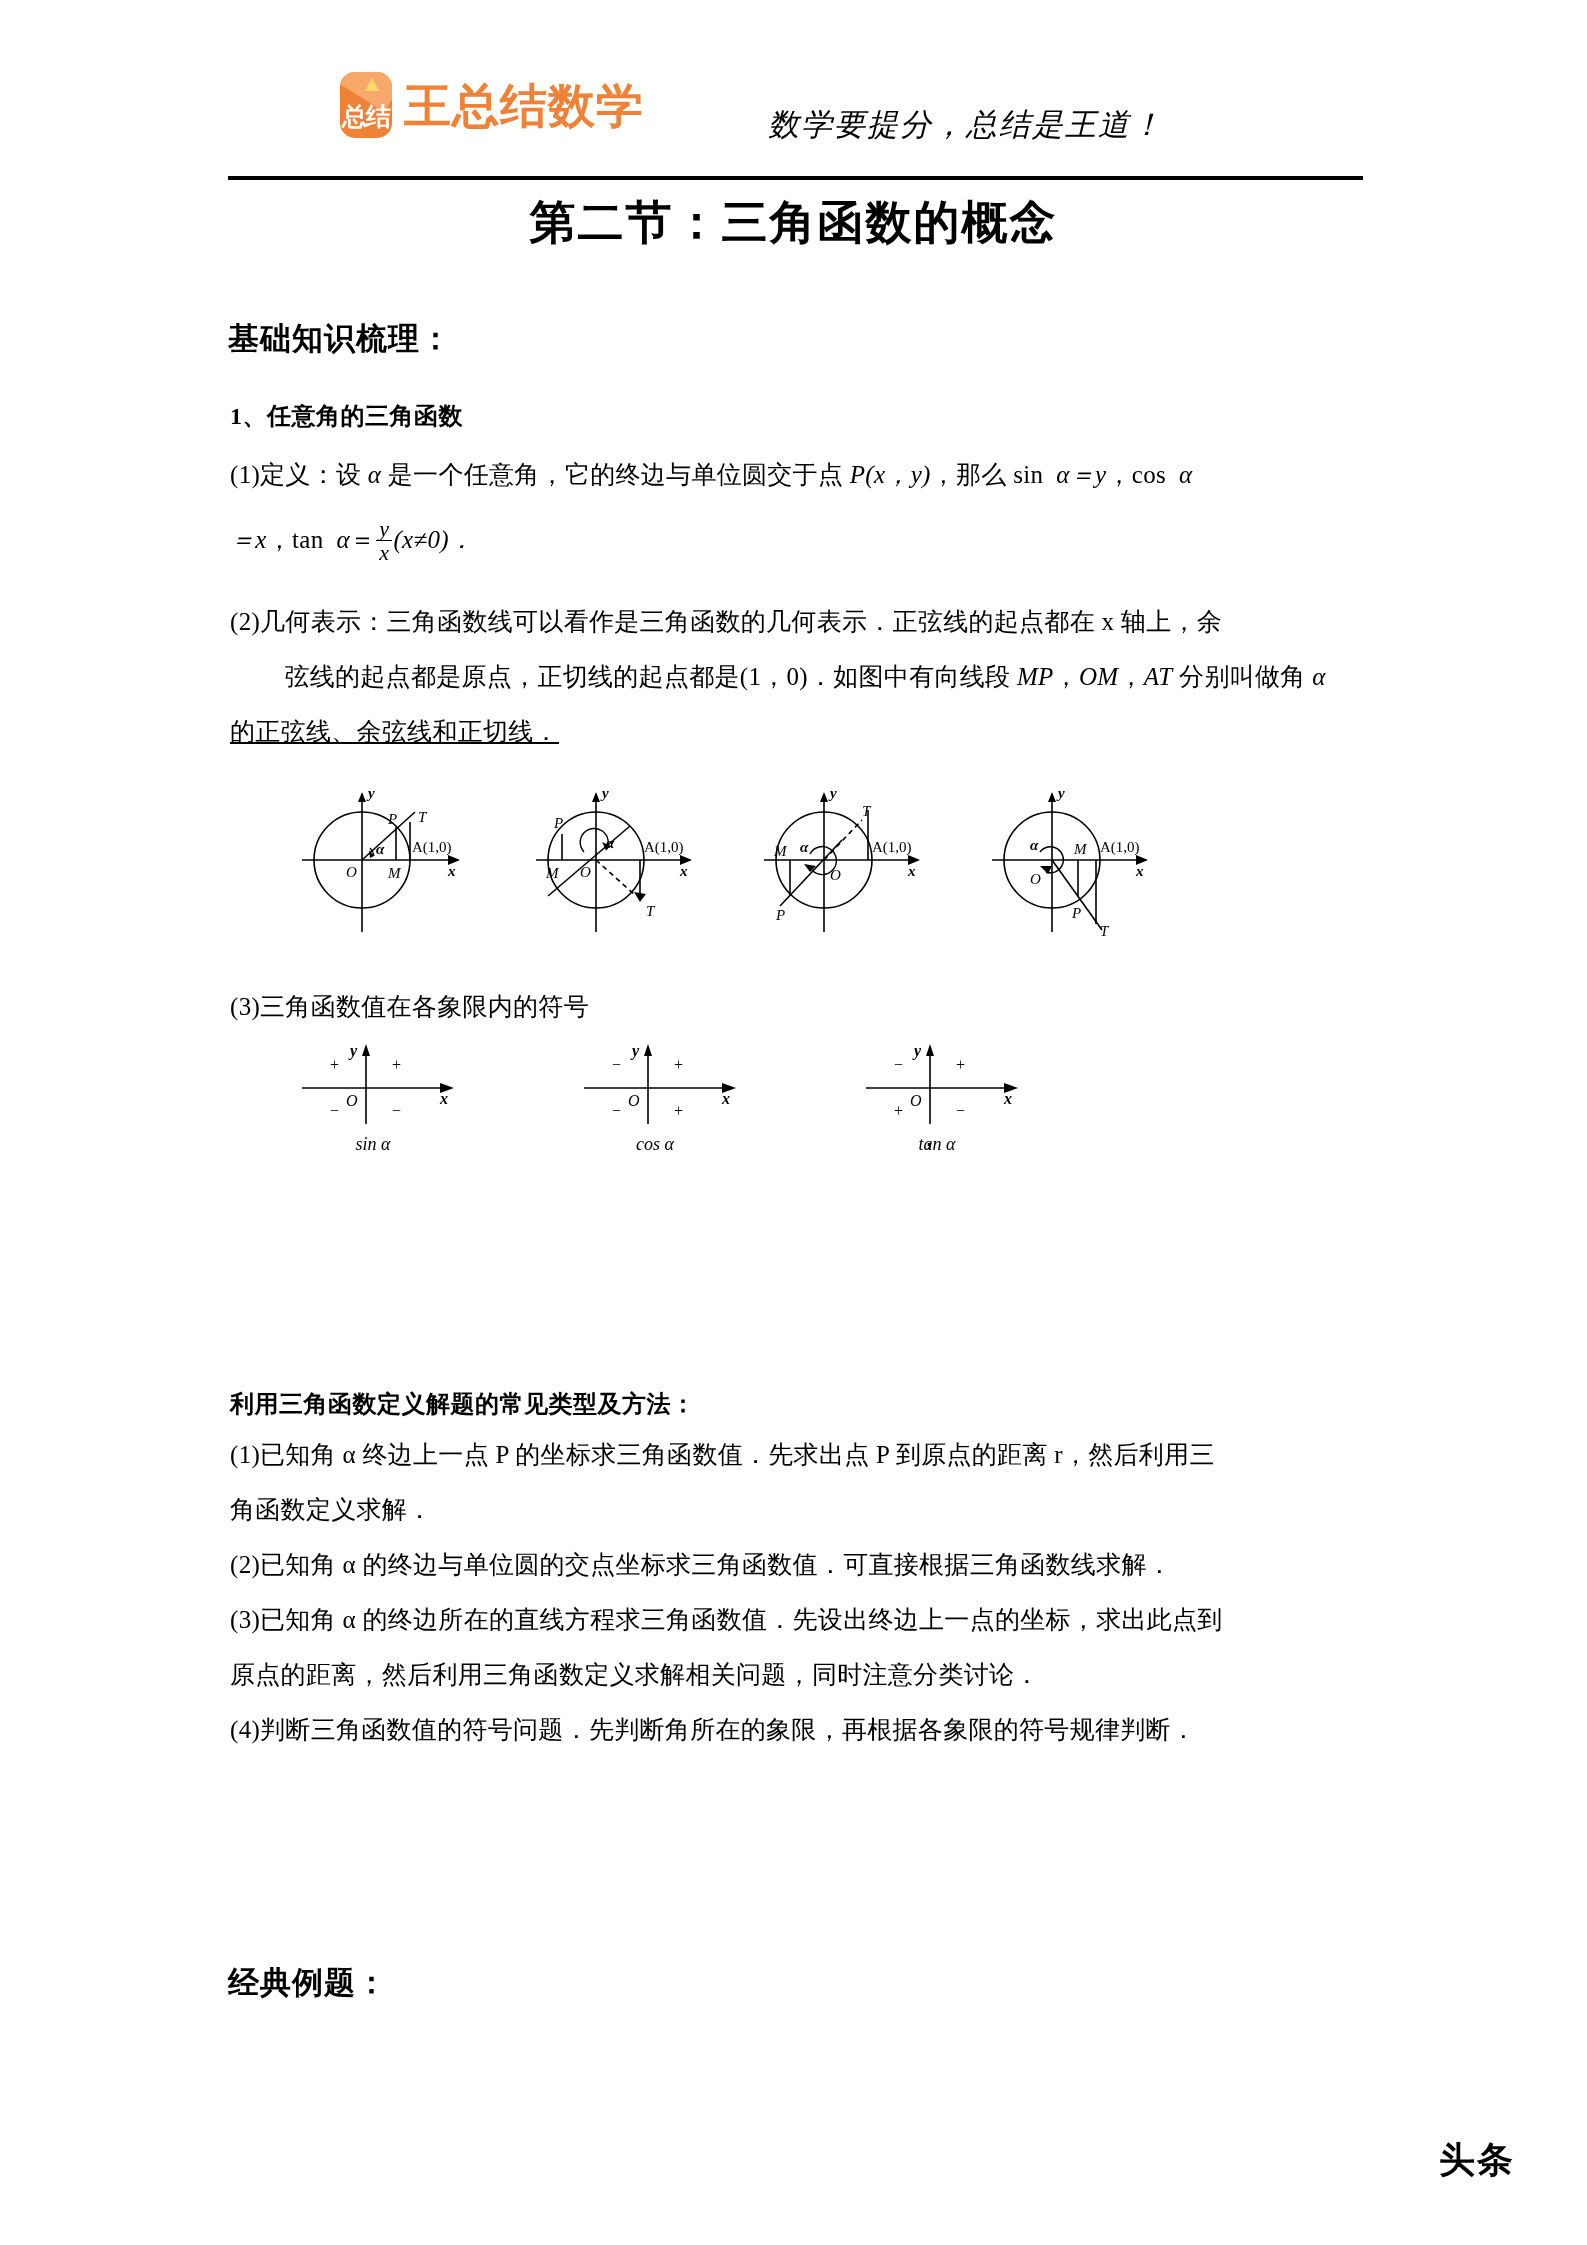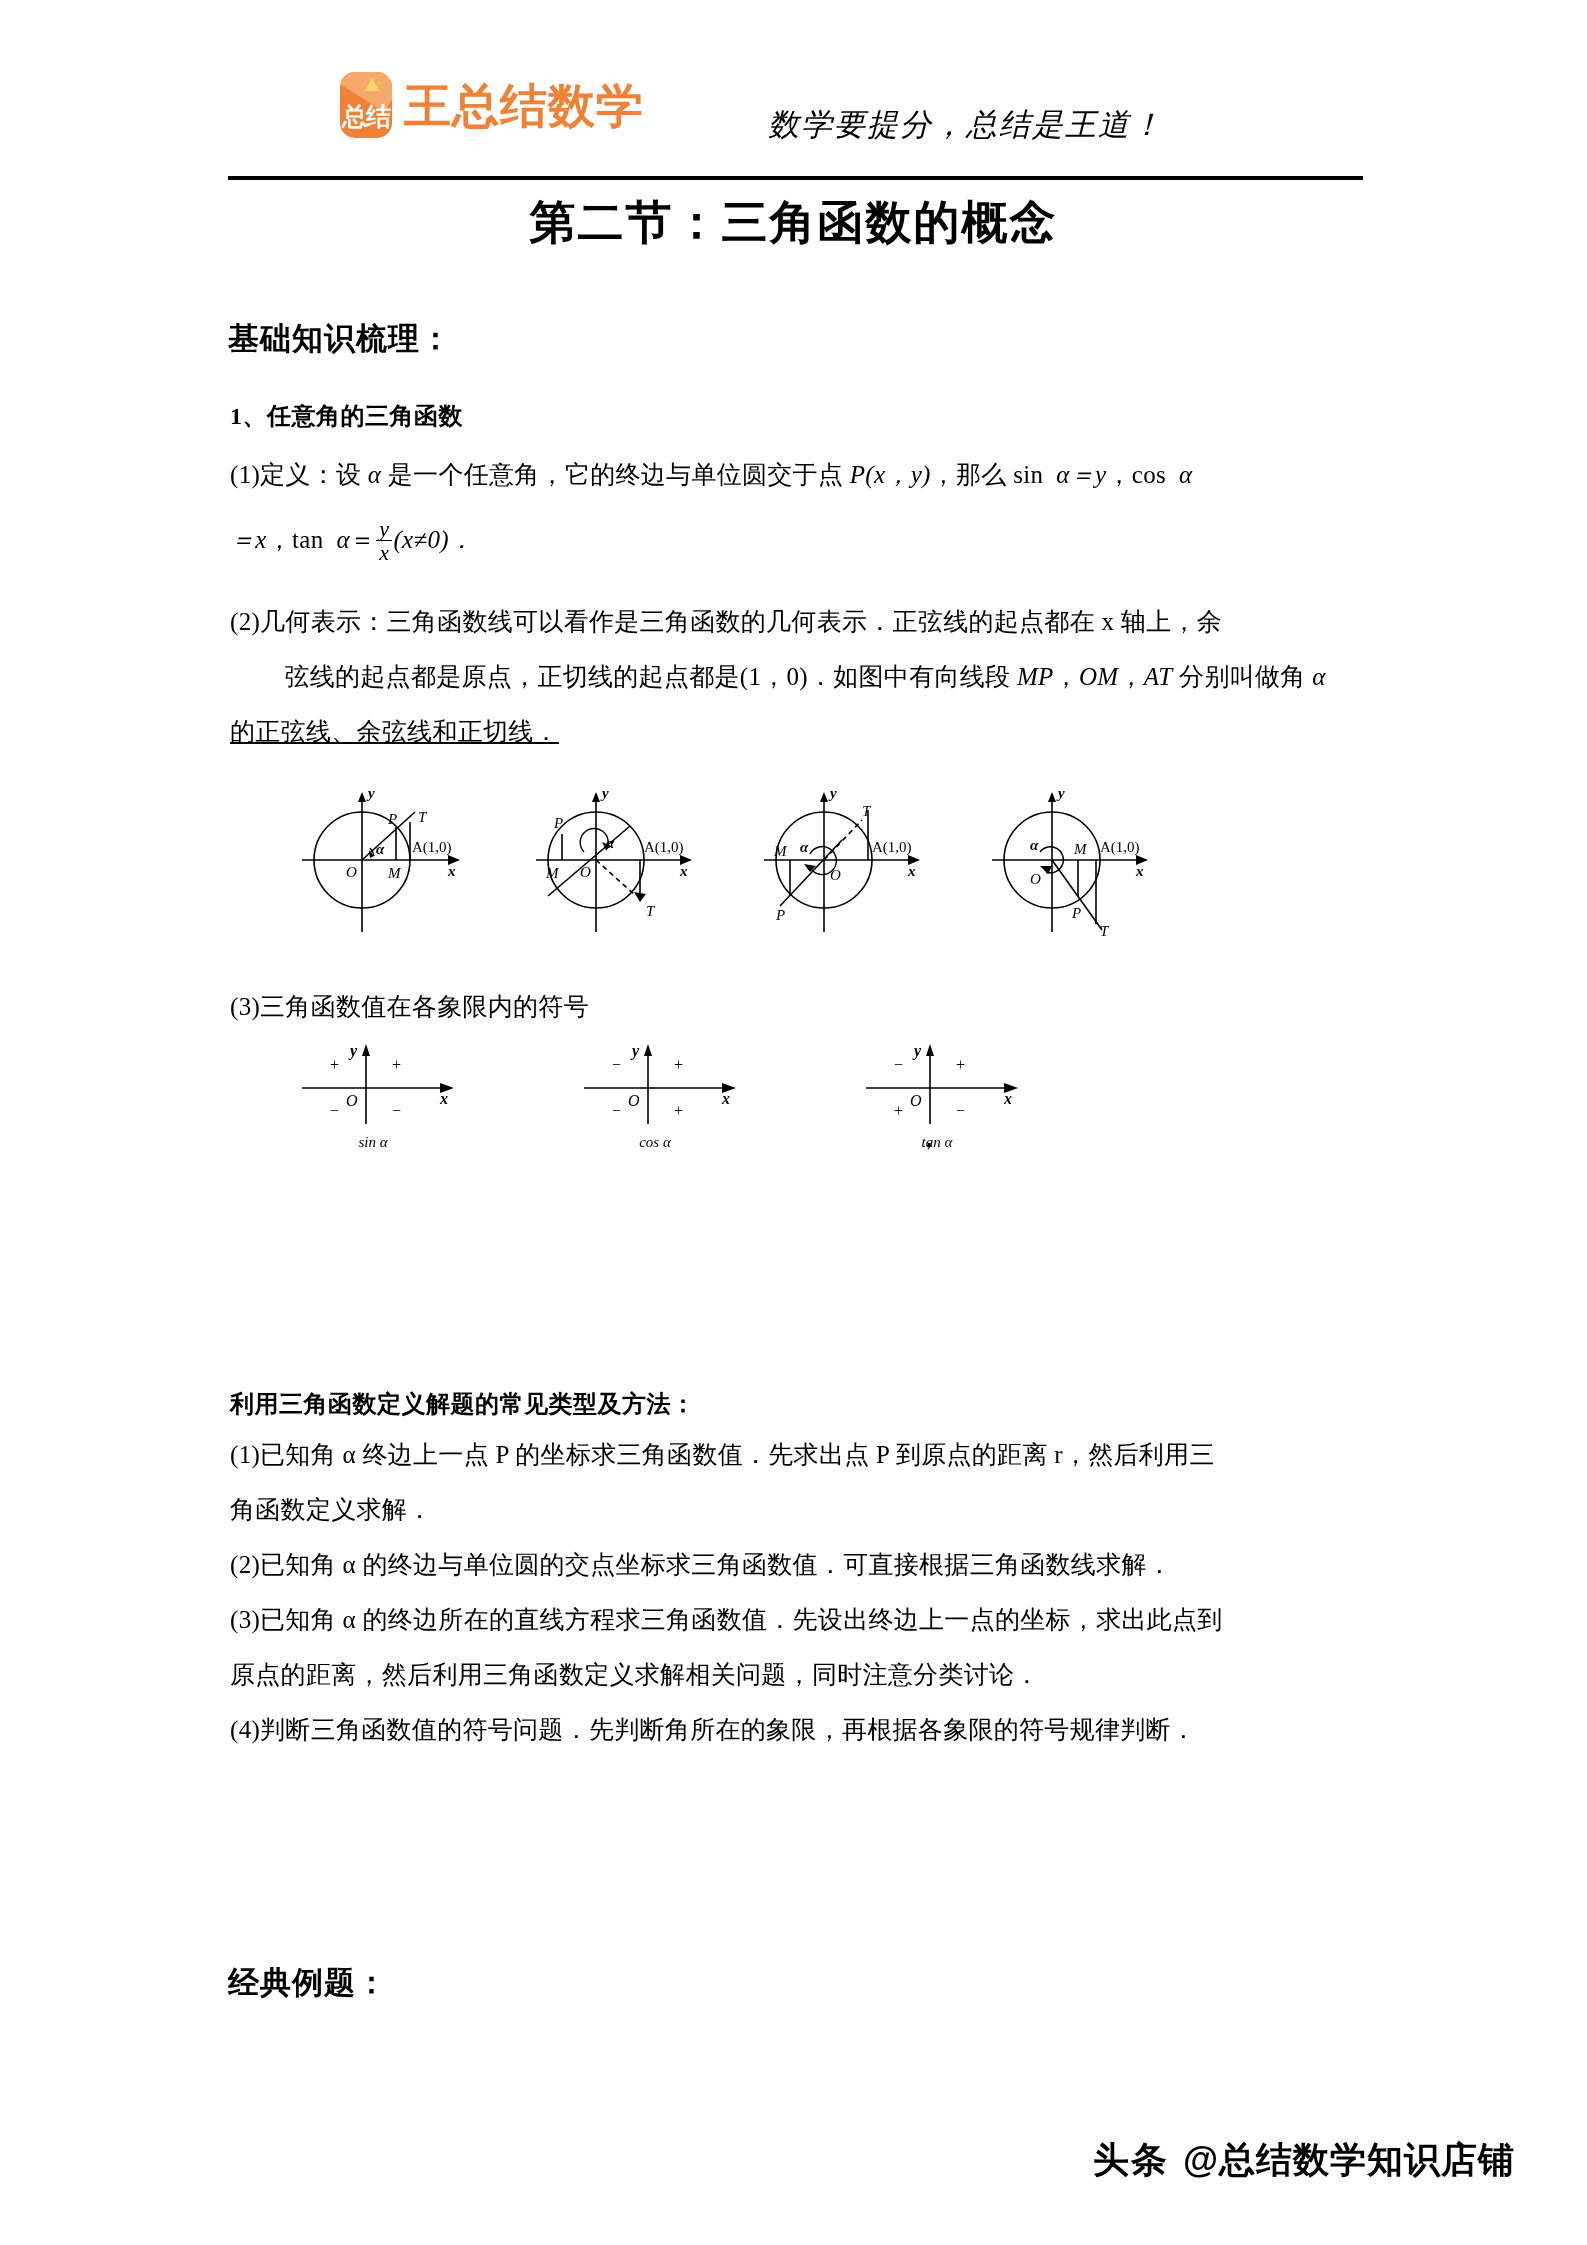--- a/index.html
+++ b/index.html
@@ -162,21 +162,21 @@
     position: absolute;
     display: flex;
   }
   .fig { position: relative; }
   .fig svg { display: block; }
 
   .signrow { position: absolute; display: flex; }
   .signfig { position: relative; }
   .signcaption {
     text-align: center;
-    font-size: 15px;
+    font-size: 18px;
     font-style: italic;
     margin-top: -2px;
   }
   .trailing-comma {
     position: absolute;
     font-size: 26px;
   }
 
   
   .footer {
@@ -422,16 +422,15 @@
   <div class="para" style="left:230px; top:1483px; width:1160px;">角函数定义求解．</div>
   <div class="para" style="left:230px; top:1538px; width:1160px;">(2)已知角 α 的终边与单位圆的交点坐标求三角函数值．可直接根据三角函数线求解．</div>
   <div class="para" style="left:230px; top:1593px; width:1160px;">(3)已知角 α 的终边所在的直线方程求三角函数值．先设出终边上一点的坐标，求出此点到</div>
   <div class="para" style="left:230px; top:1648px; width:1160px;">原点的距离，然后利用三角函数定义求解相关问题，同时注意分类讨论．</div>
   <div class="para" style="left:230px; top:1703px; width:1160px;">(4)判断三角函数值的符号问题．先判断角所在的象限，再根据各象限的符号规律判断．</div>
 
   <div class="h-section" style="left:228px; top:1962px;">经典例题：</div>
 
   <div class="footer">
     <span class="ft-logo">头条</span>
-    <span class="ft-handle">@总结数学知识店铺</span>
   </div>
 
 </div>
 
 </body></html>

